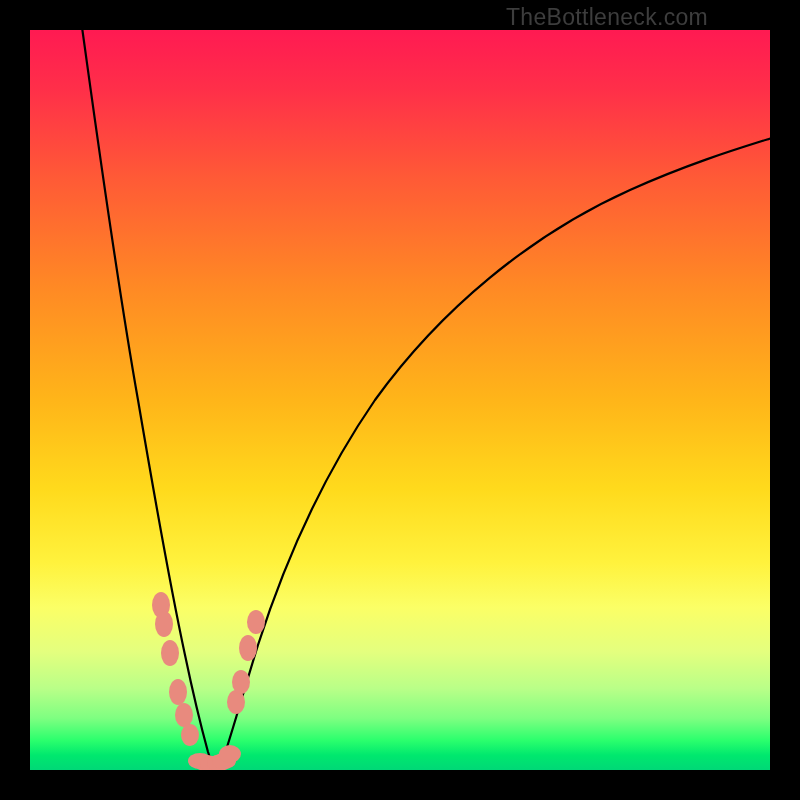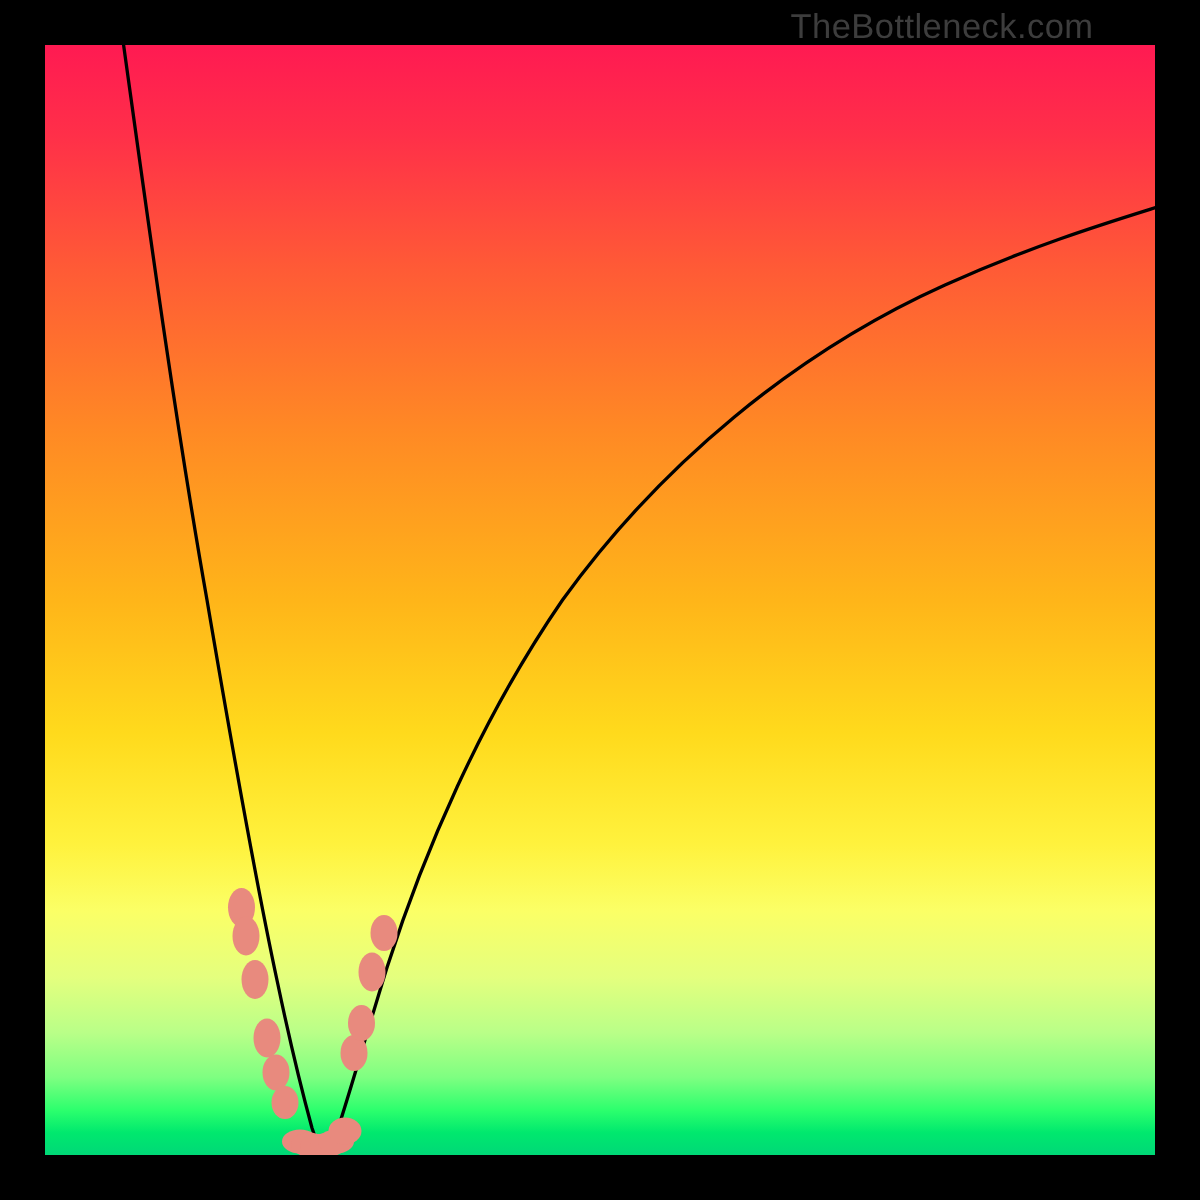--- a/index.html
+++ b/index.html
@@ -10,21 +10,20 @@
     background: #000;
     font-family: Arial, Helvetica, sans-serif;
   }
   .frame {
     position: absolute;
     top: 0;
     left: 0;
     width: 716px;
     height: 800px;
     background: #000;
-    padding-left: 21px;
   }
   .plot-area {
     position: absolute;
     top: 30px;
     left: 30px;
     width: 740px;
     height: 740px;
     overflow: hidden;
     background: linear-gradient(
       to bottom,

